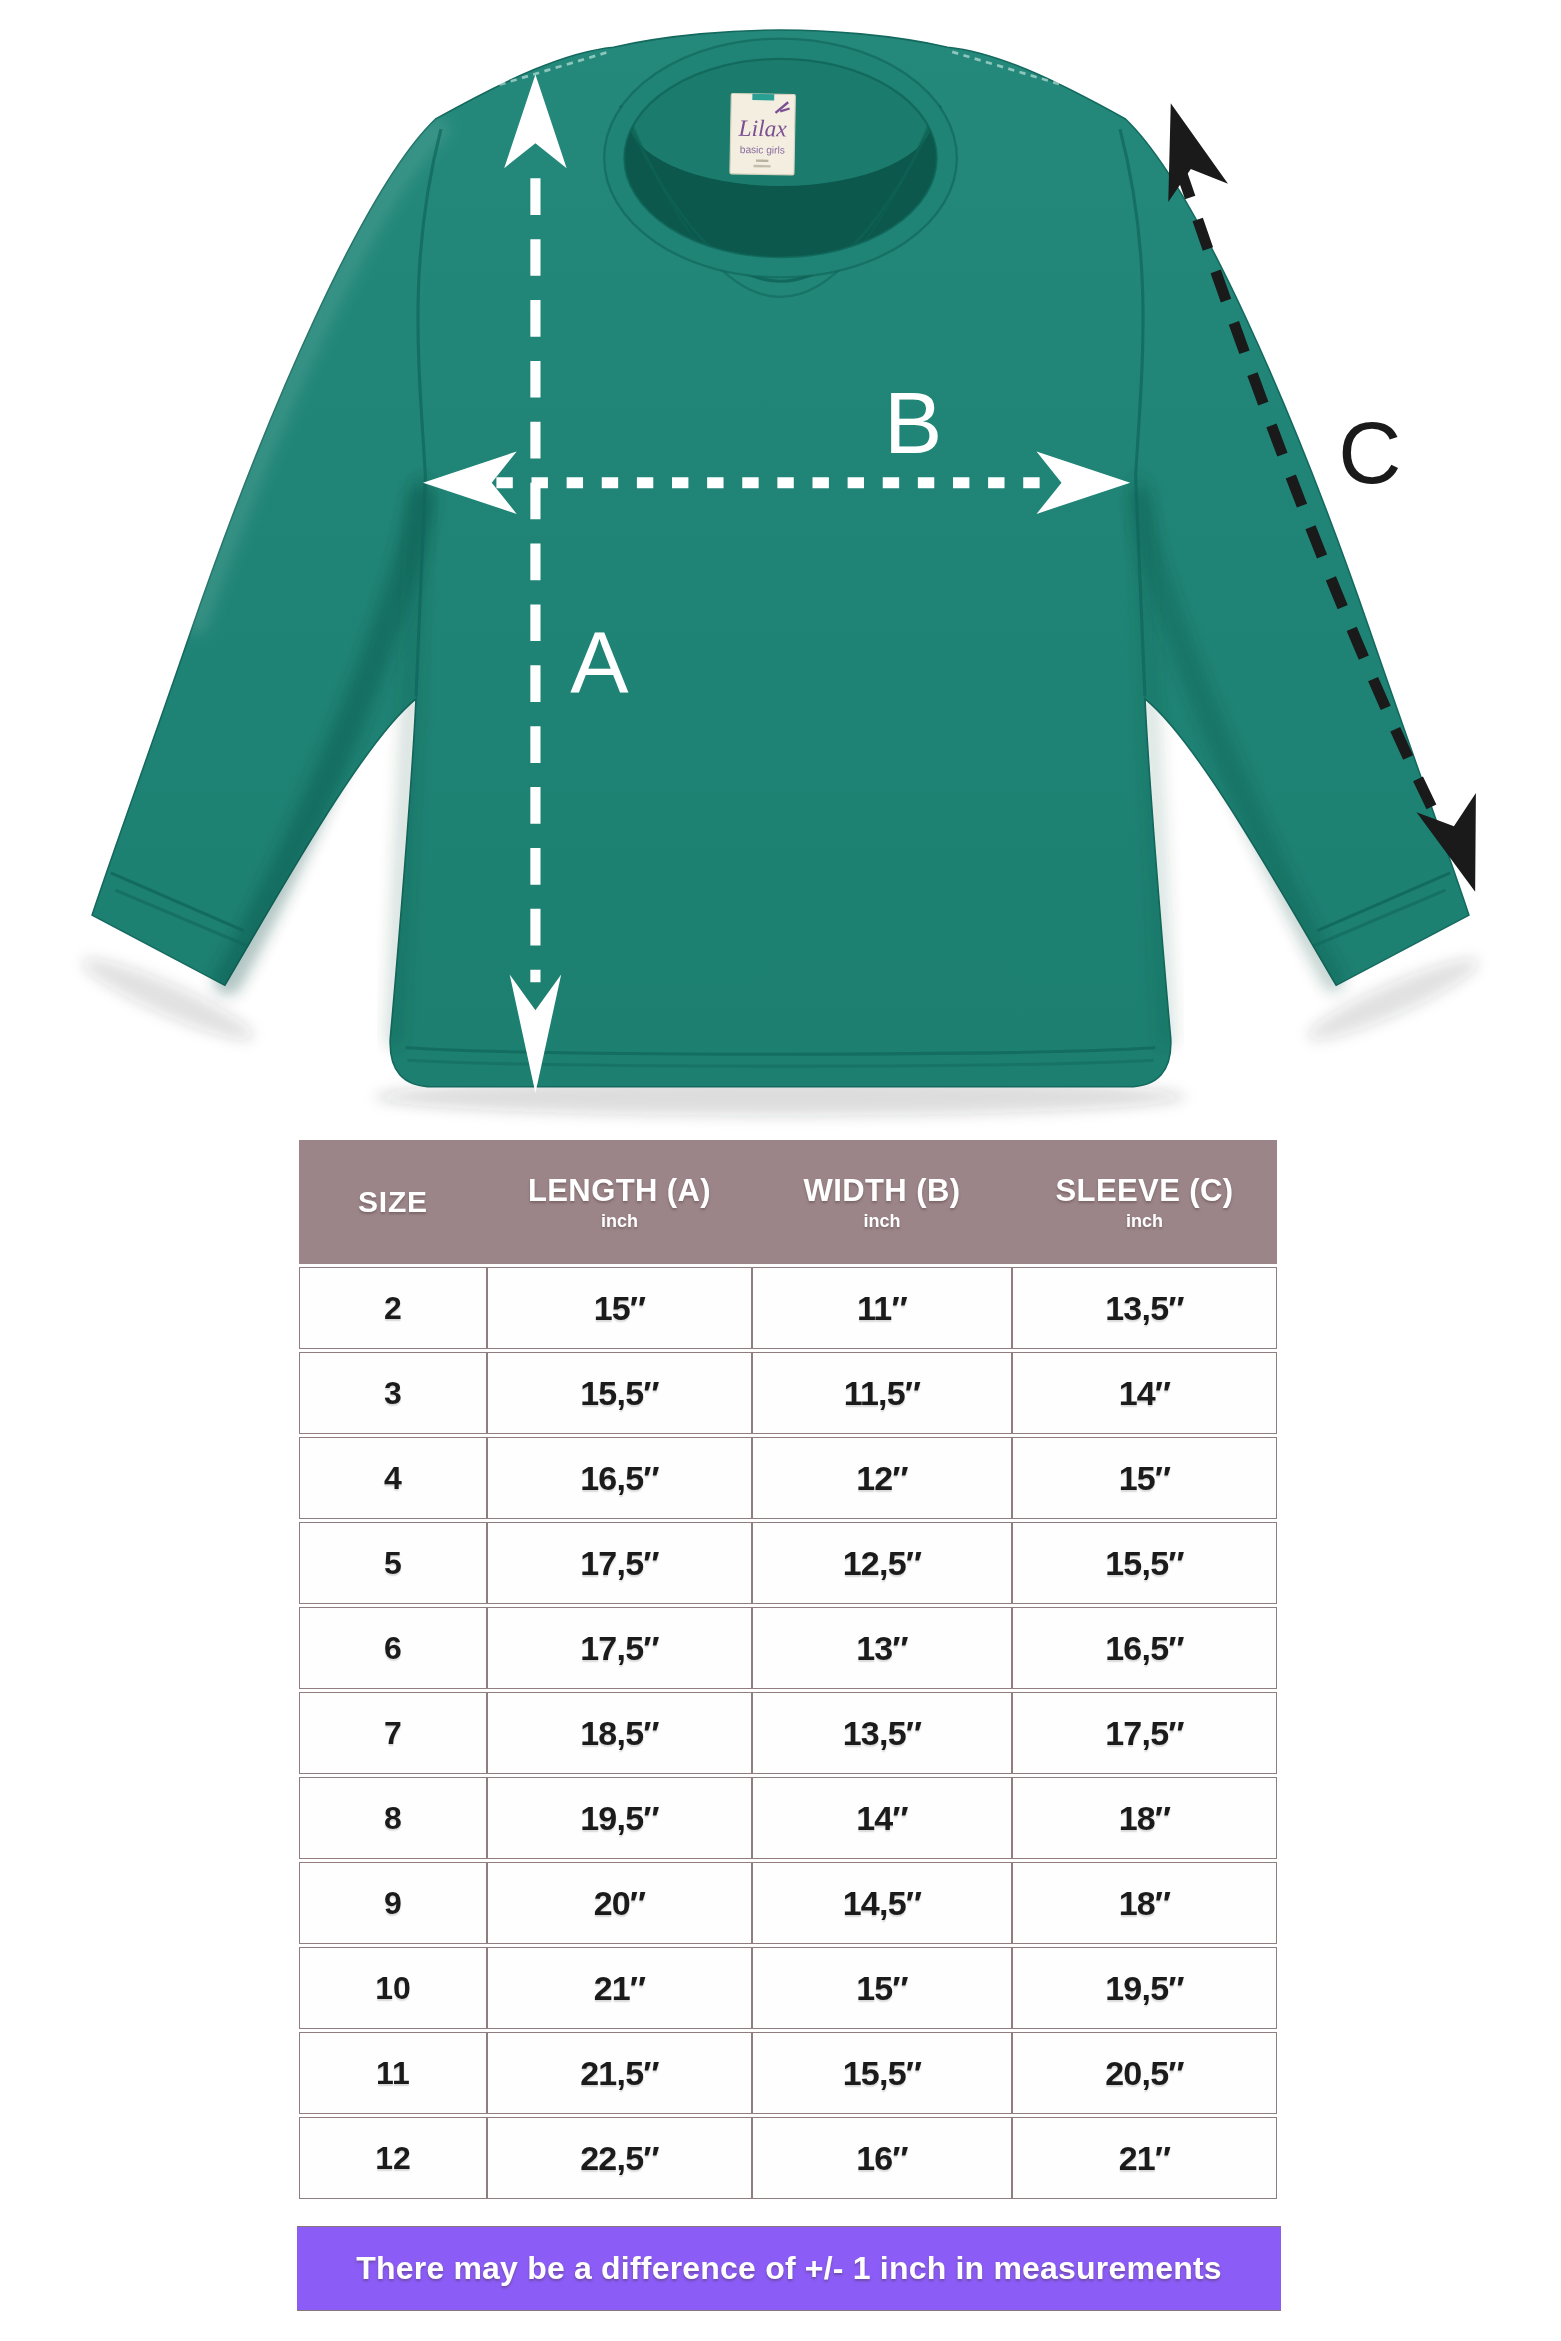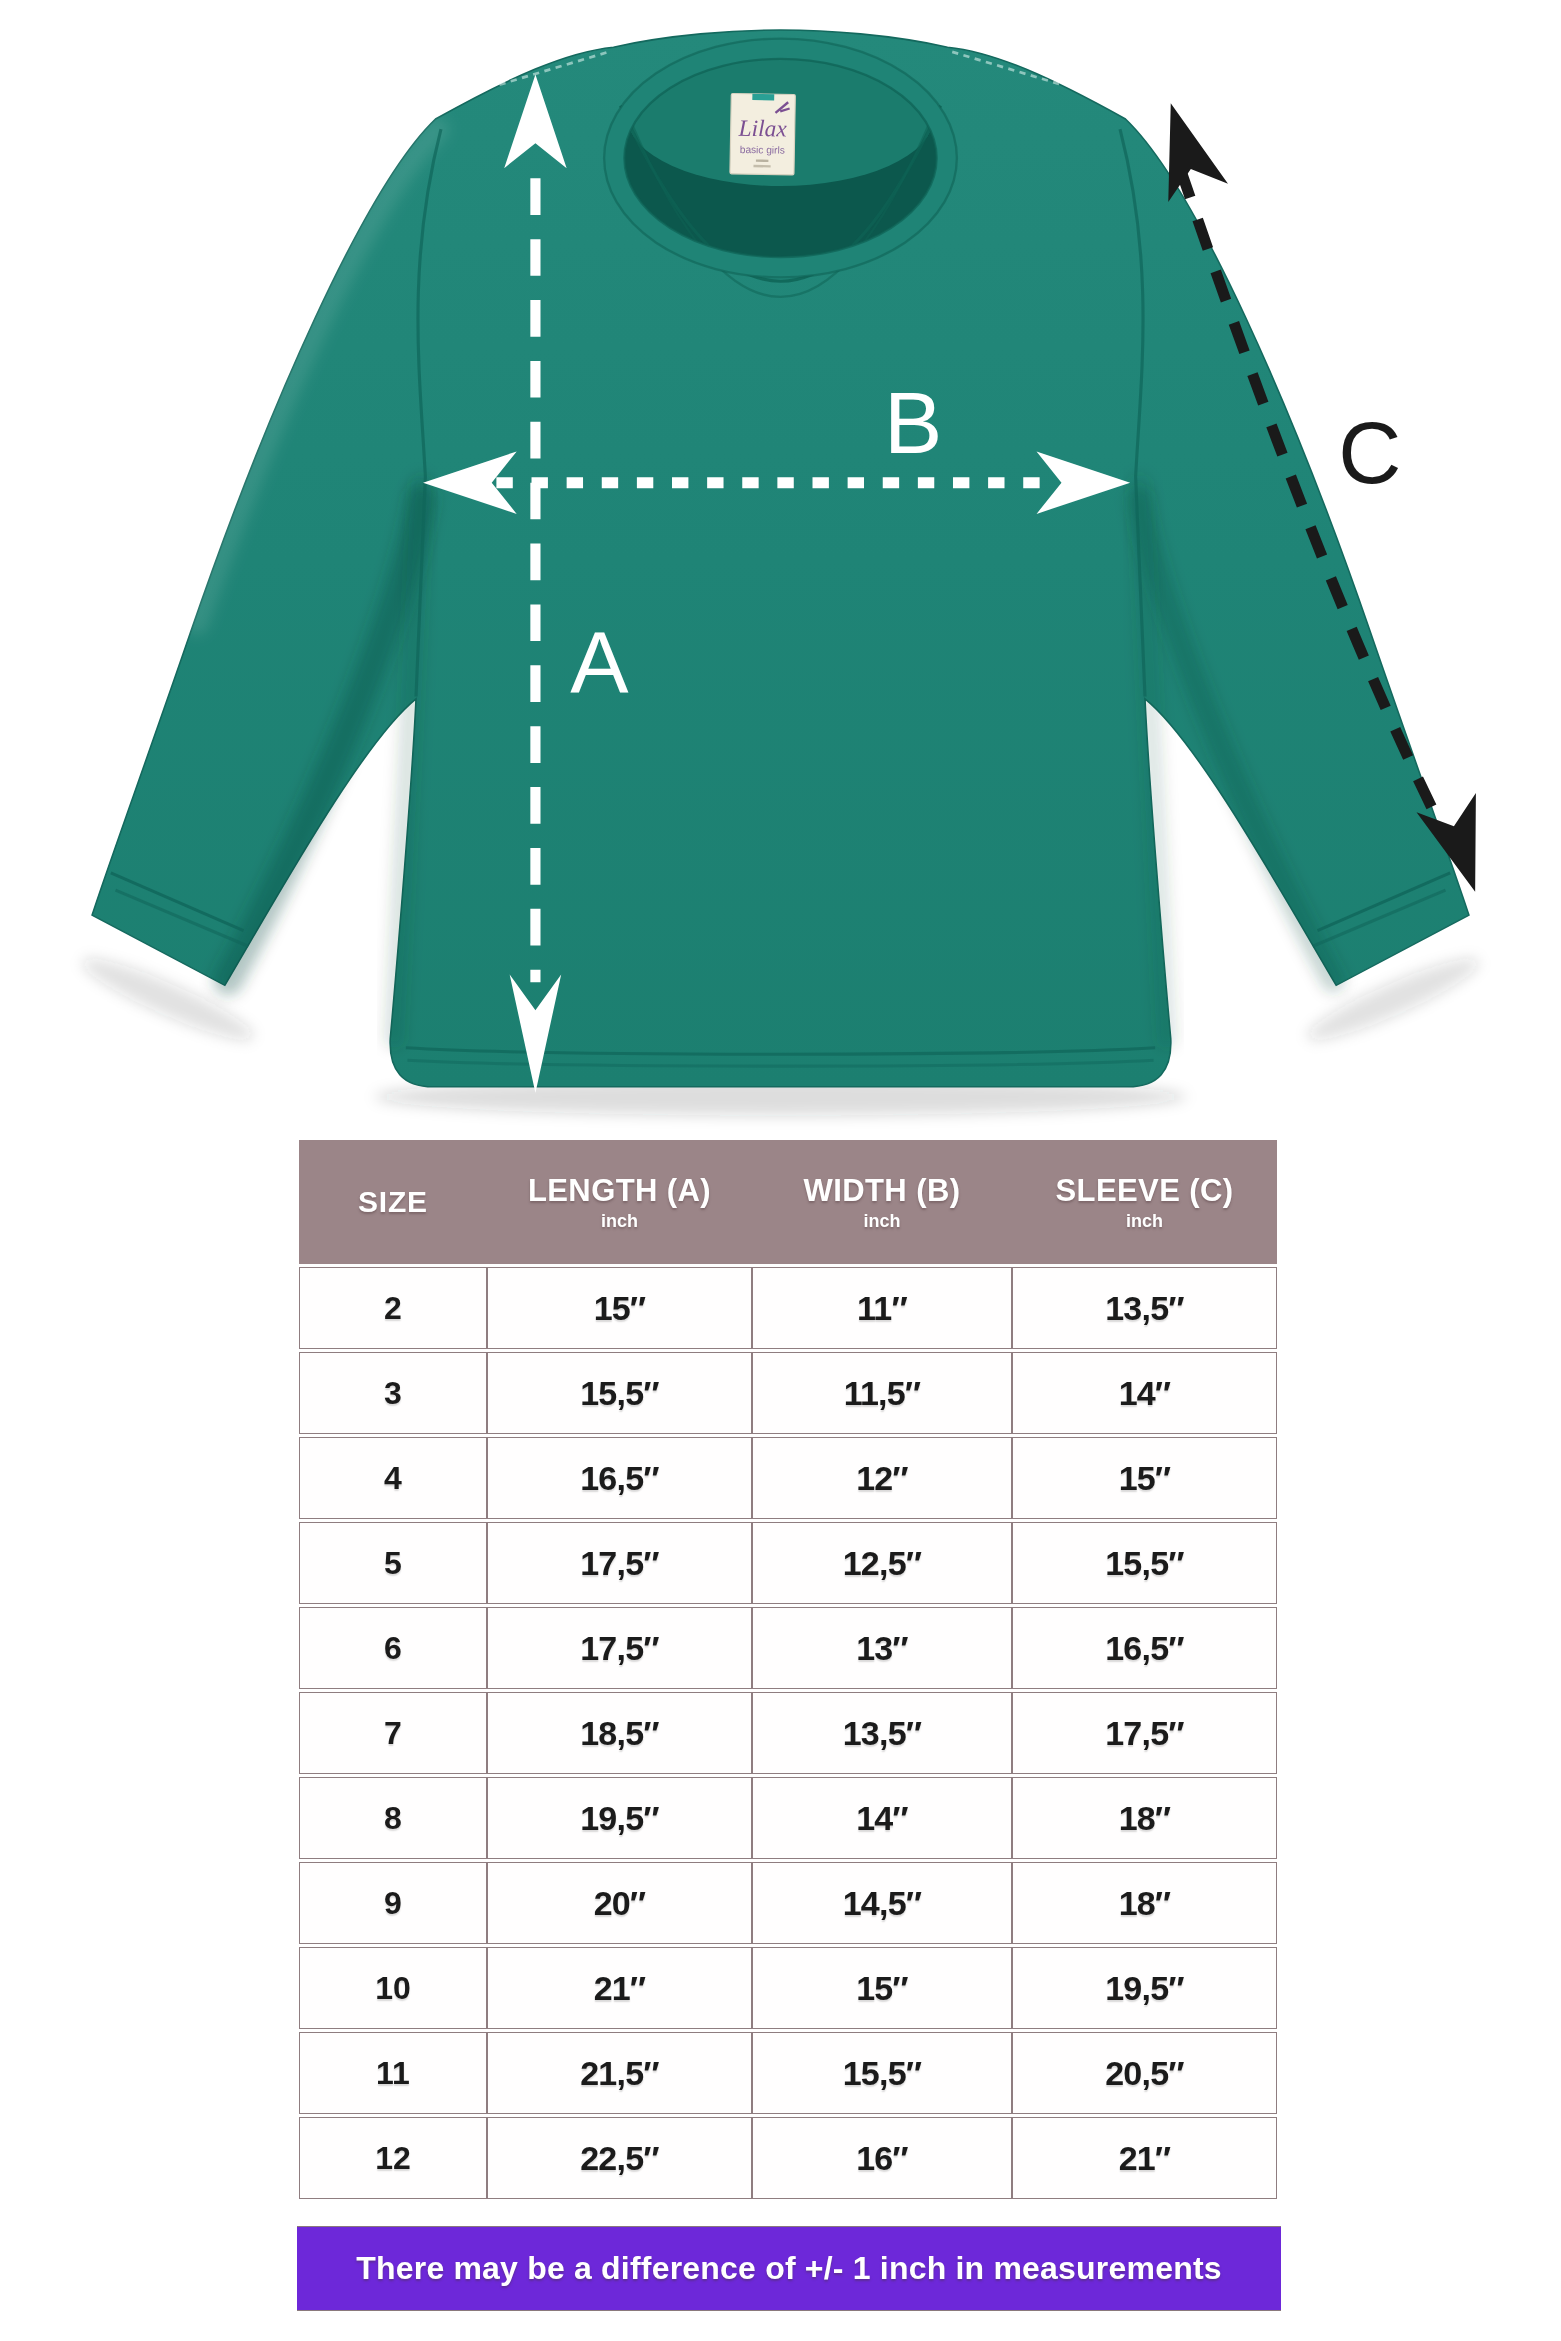--- a/index.html
+++ b/index.html
@@ -26,21 +26,21 @@
     font-weight:bold;color:#1b1b1b;padding:0;
     text-shadow:0 2.3px 1.6px rgba(0,0,0,.15);
   }
   tbody td:first-child{border-left-width:1.6px;font-size:32px;}
   tbody td:last-child{border-right-width:1.6px;}
   tbody td.measure{font-size:34px;letter-spacing:-0.8px;}
 
   
   .footer-note{
     position:absolute;left:297px;top:2226px;width:984px;height:83px;
-    background:#6d28d9;color:#ffffff;display:flex;align-items:center;justify-content:center;
+    background:#8b5cf6;color:#ffffff;display:flex;align-items:center;justify-content:center;
     font-size:32px;font-weight:bold;letter-spacing:0.2px;
     text-shadow:0 1.6px 2.3px rgba(70,50,52,.4);
     border-top:1.6px solid #8a797c;border-bottom:1.6px solid #8a797c;
   }
 </style>
 </head>
 <body>
 
 <div class="figure">
 <svg viewBox="0 0 2000 1470" xmlns="http://www.w3.org/2000/svg">

